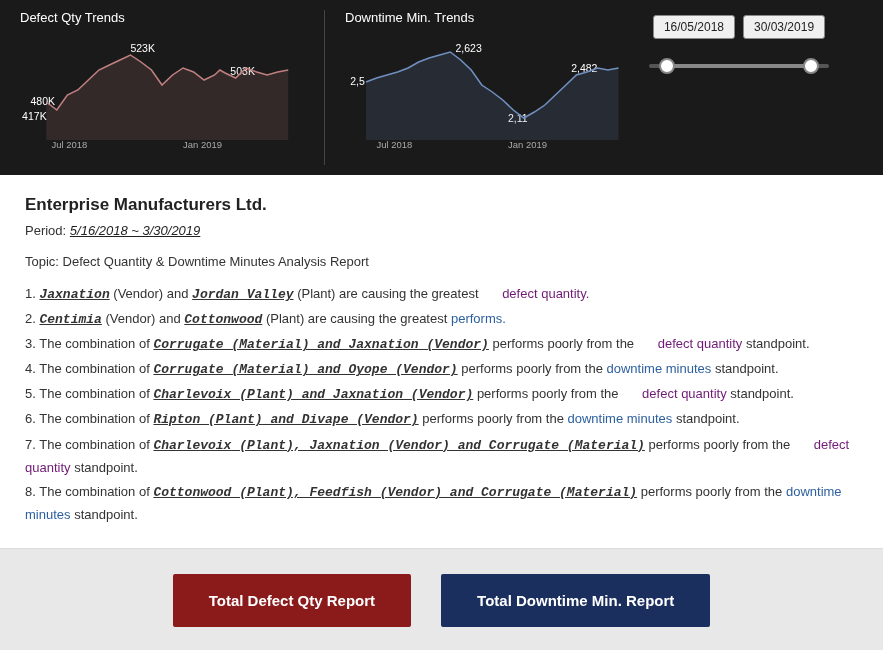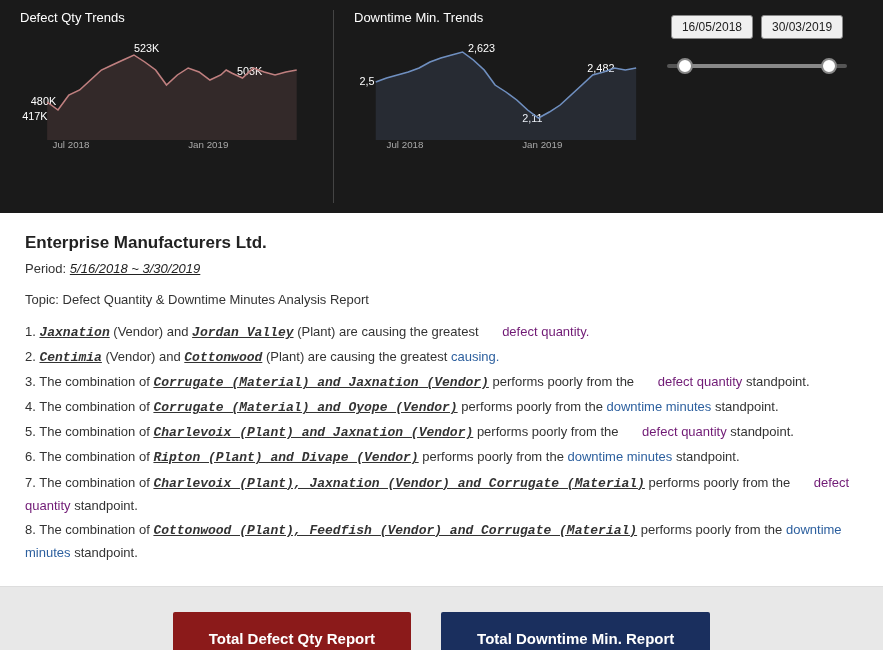--- a/index.html
+++ b/index.html
@@ -4,22 +4,22 @@
   <style>
     * { box-sizing: border-box; margin: 0; padding: 0; }
     body { font-family: 'Segoe UI', Arial, sans-serif; font-size: 13px; background: #f0f0f0; width: 883px; }
 
     
     .chart-area {
       background: #1a1a1a;
       color: #fff;
       display: flex;
       align-items: flex-start;
-      padding: 10px 16px 10px 20px;
-      height: 213px;
+      padding: 10px 34px 10px 20px;
+      height: 175px;
       position: relative;
     }
     .chart-container {
       flex: 1;
       position: relative;
       height: 155px;
     }
     .chart-title {
       font-size: 13px;
       color: #fff;
@@ -241,21 +241,21 @@
       <span class="bold-italic">Jordan Valley</span>
       <span> (Plant) are causing the greatest </span>
       <span class="highlight-red">defect quantity.</span>
     </div>
 
     <div class="brief-item">
       2. <span class="bold-italic">Centimia</span>
       <span> (Vendor) and </span>
       <span class="bold-italic">Cottonwood</span>
       <span> (Plant) are causing the greatest </span>
-      <span class="highlight-blue">causing.</span>
+      <span class="highlight-blue">performs.</span>
     </div>
 
     <div class="brief-item">
       3. The combination of <span class="bold-italic">Corrugate (Material) and Jaxnation (Vendor)</span>
       <span> performs poorly from the </span>
       <span class="highlight-red">defect quantity</span>
       <span> standpoint.</span>
     </div>
 
     <div class="brief-item">

